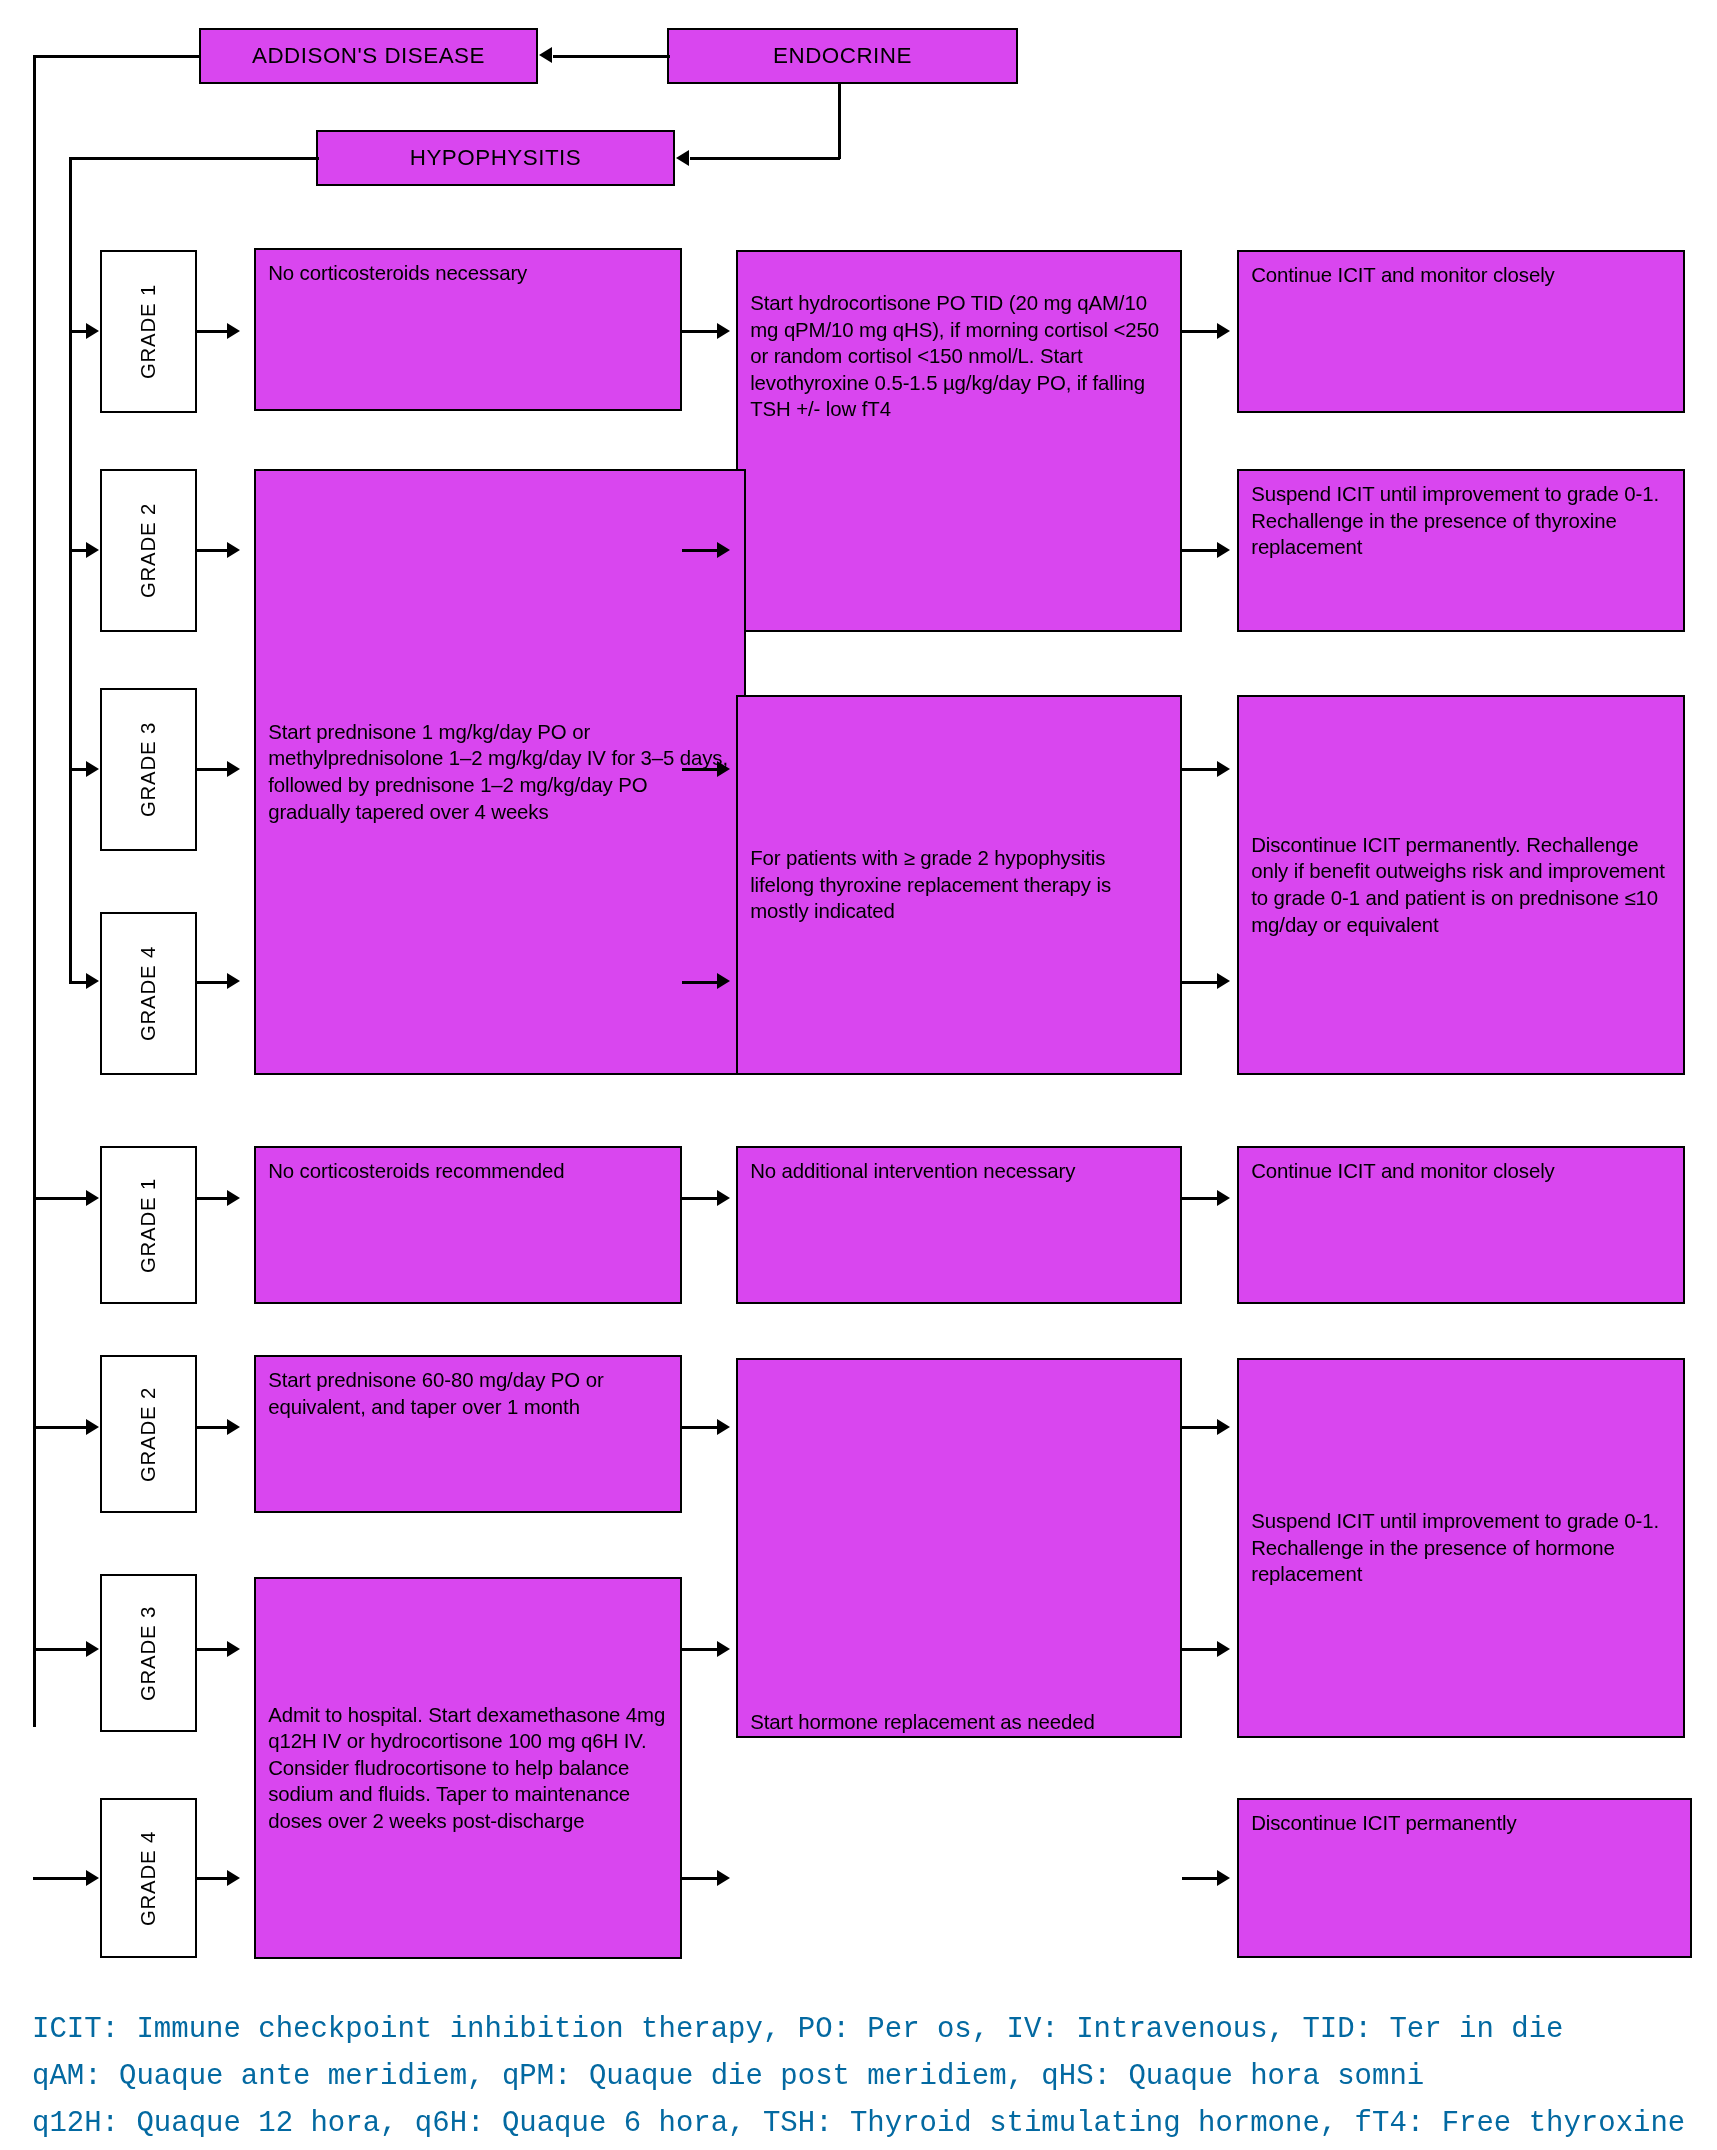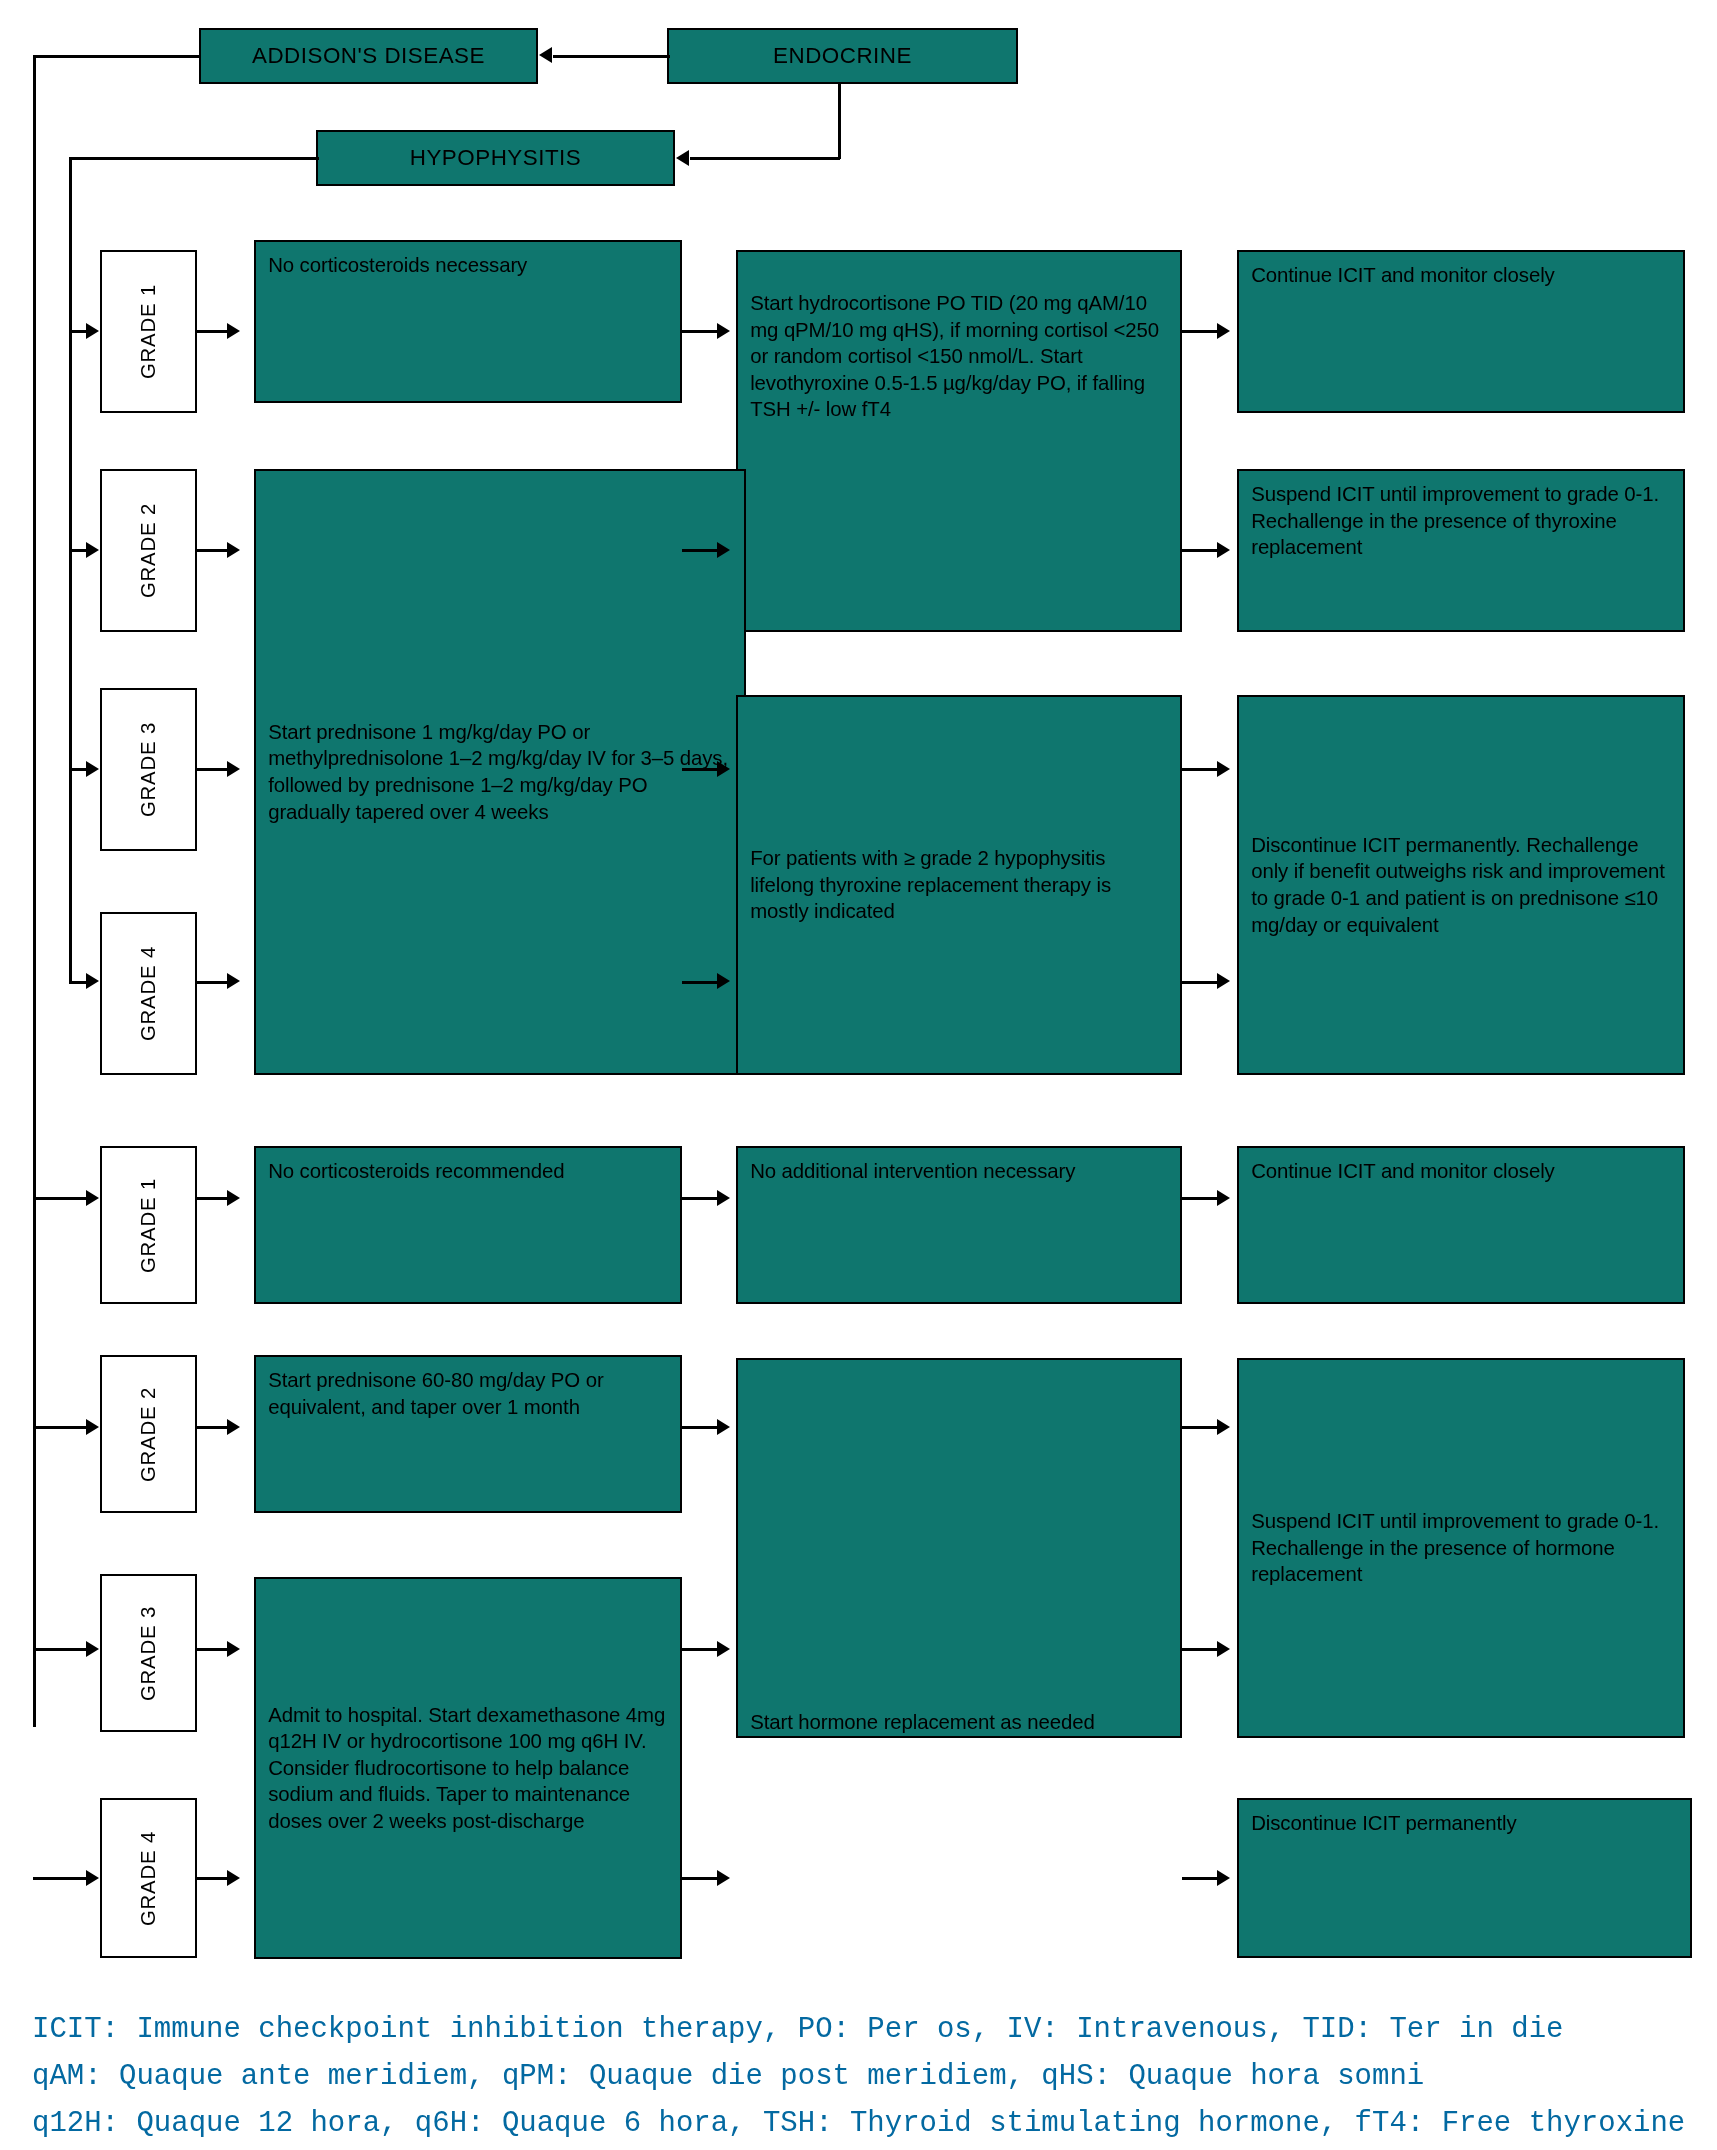--- a/index.html
+++ b/index.html
@@ -5,21 +5,21 @@
   html,body{margin:0;padding:0;background:#fff;}
   body{font-family:"Liberation Sans",sans-serif;color:#000;}
 
   #canvas{position:relative;width:1717px;height:2151px;background:#fff;overflow:hidden;}
 
   
   .box{
     position:absolute;
     box-sizing:border-box;
     border:2.5px solid #000;
-    background:#0f766e;
+    background:#d946ef;
     padding:10.2px 12.2px;
     font-size:20.4px;
     line-height:1.30;
     color:#000;
     letter-spacing:-0.1px;
   }
   .box.center{
     display:flex;align-items:center;justify-content:center;
     text-align:center;padding:0;font-size:22.4px;letter-spacing:0.5px;
   }
@@ -103,21 +103,21 @@
 
   <div class="grade" style="left:100px;top:250px;width:97px;height:163px;">
     <span>GRADE 1</span>
   </div>
   <div class="hline" style="left:69px;top:330px;width:17px;"></div>
   <div class="arrow-r" style="left:86px;top:323px;"></div>
 
   <div class="hline" style="left:197px;top:330px;width:31px;"></div>
   <div class="arrow-r" style="left:227px;top:323px;"></div>
 
-  <div class="box top" style="left:254px;top:240px;width:428px;height:163px;">
+  <div class="box top" style="left:254px;top:248px;width:428px;height:163px;">
     <span>No corticosteroids necessary</span>
   </div>
 
   <div class="hline" style="left:682px;top:330px;width:36px;"></div>
   <div class="arrow-r" style="left:717px;top:323px;"></div>
 
   <div class="box top" style="left:736px;top:250px;width:446px;height:382px;padding-top:38px;">
     <span>Start hydrocortisone PO TID (20 mg qAM/10 mg qPM/10 mg qHS), if morning cortisol &lt;250 or random cortisol &lt;150 nmol/L. Start levothyroxine 0.5-1.5 µg/kg/day PO, if falling TSH +/- low fT4</span>
   </div>
 

